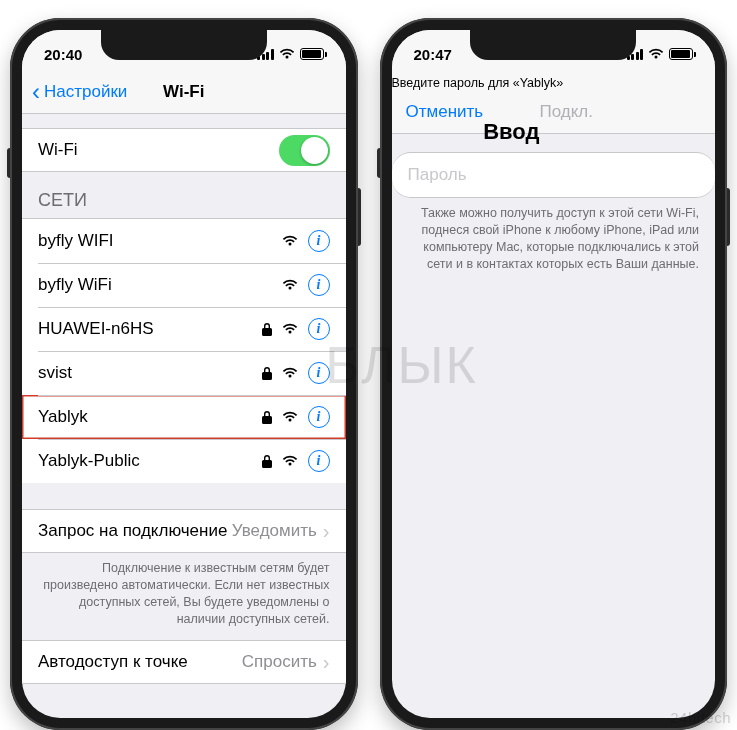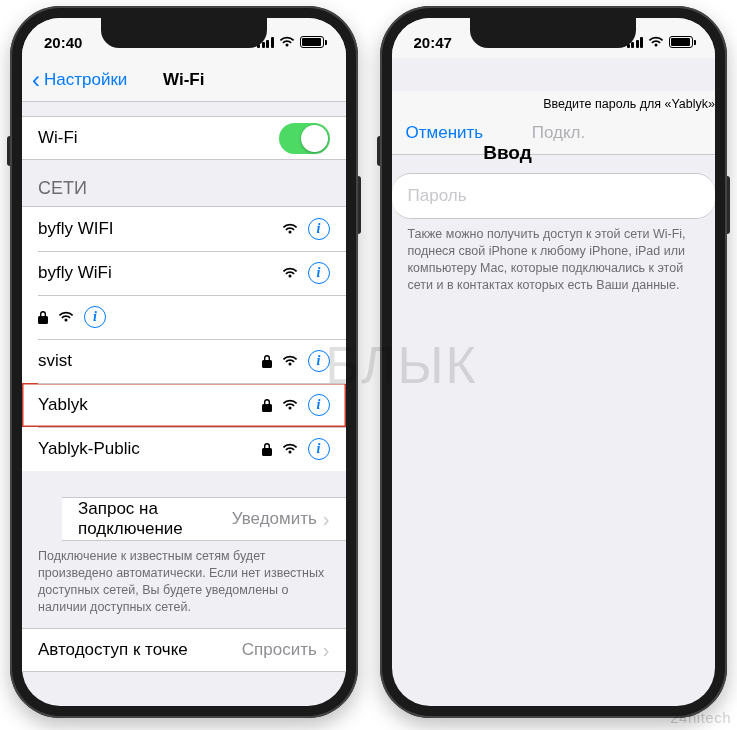--- a/index.html
+++ b/index.html
@@ -7,21 +7,21 @@
     background: #fff;
     font-family: -apple-system, "Helvetica Neue", Helvetica, Arial, sans-serif;
     width: 737px;
     height: 730px;
     position: relative;
     overflow: hidden;
   }
   .stage {
     display: flex;
     gap: 22px;
-    padding: 6px 10px;
+    padding: 18px 10px;
     height: 100%;
   }
   .phone {
     position: relative;
     width: 348px;
     height: 712px;
     border-radius: 50px;
     background: #1a1a1a;
     box-shadow: inset 0 0 0 2px #444, 0 8px 20px rgba(0,0,0,0.25);
     padding: 12px;
@@ -100,38 +100,37 @@
     padding: 0 10px;
     position:relative;
   }
   .nav-back { color:#007aff; font-size:17px; display:flex; align-items:center; gap:4px;}
   .nav-title-center {
     position:absolute; left:50%; transform:translateX(-50%);
     font-size:17px; font-weight:600; color:#000;
   }
   .nav-prompt {
     background:#f7f7f8;
-    text-align:right;
+    text-align:left;
     font-size:12.5px;
     color:#000;
     padding: 6px 0 0;
-    margin-top: 33px;
   }
   .nav-dialog {
     background:#f7f7f8;
     border-bottom:0.5px solid #c8c7cc;
     height:44px;
     display:flex;
     align-items:center;
     justify-content:flex-start;
     padding:0 14px;
   }
   .nav-dialog .btn { color:#007aff; font-size:17px; }
   .nav-dialog .btn.disabled { color:#b0b0b5; }
-  .nav-dialog-title { font-size:19px; font-weight:600; color:#000;margin-top:41px;}
+  .nav-dialog-title { font-size:22px; font-weight:600; color:#000;margin-top:41px;}
 
   .content { overflow:hidden; }
   .section-header {
     font-size:18px; color:#6d6d72;
     padding: 18px 16px 7px;
     text-transform: uppercase;
   }
   .cell {
     background:#fff;
     min-height:44px;
@@ -167,20 +166,21 @@
   }
   .switch .knob {
     position:absolute; right:2px; top:2px;
     width:27px; height:27px; border-radius:50%;
     background:#fff; box-shadow:0 1px 3px rgba(0,0,0,0.3);
   }
   .footer-text {
     font-size:12.5px; color:#6d6d72;
     padding: 7px 16px 12px;
     line-height:1.35;
+    text-align:right;
   }
   .highlighted { box-shadow: inset 0 0 0 1.5px #d23c2a; }
 
   .password-field {
     background:#fff;
     padding:12px 16px;
     font-size:17px;
     color:#c7c7cc;
     border-top:0.5px solid #c8c7cc;
     border-bottom:0.5px solid #c8c7cc;
@@ -270,20 +270,21 @@
             <div class="cell">
               <span class="label">byfly WiFi</span>
               <span class="accessories">
                 <svg class="wifi-small" viewBox="0 0 16 12">
                   <path d="M8 10.5a1.5 1.5 0 100-3 1.5 1.5 0 000 3zM3.3 6.2a6.7 6.7 0 019.4 0l-1.2 1.2a5 5 0 00-7 0L3.3 6.2zM.8 3.7a10.2 10.2 0 0114.4 0l-1.2 1.2a8.5 8.5 0 00-12 0L.8 3.7z" fill="#000"></path>
                 </svg>
                 <span class="info-btn">i</span>
               </span>
             </div>
             <div class="cell">
+              <span class="label">HUAWEI-n6HS</span>
               <span class="accessories">
                 <svg class="lock-svg" viewBox="0 0 10 14">
                   <path d="M2 6V4a3 3 0 016 0v2h.5A1.5 1.5 0 0110 7.5v5A1.5 1.5 0 018.5 14h-7A1.5 1.5 0 010 12.5v-5A1.5 1.5 0 011.5 6H2zm1.4 0h3.2V4a1.6 1.6 0 00-3.2 0v2z" fill="#000"></path>
                 </svg>
                 <svg class="wifi-small" viewBox="0 0 16 12">
                   <path d="M8 10.5a1.5 1.5 0 100-3 1.5 1.5 0 000 3zM3.3 6.2a6.7 6.7 0 019.4 0l-1.2 1.2a5 5 0 00-7 0L3.3 6.2zM.8 3.7a10.2 10.2 0 0114.4 0l-1.2 1.2a8.5 8.5 0 00-12 0L.8 3.7z" fill="#000"></path>
                 </svg>
                 <span class="info-btn">i</span>
               </span>
             </div>
@@ -318,21 +319,21 @@
                   <path d="M2 6V4a3 3 0 016 0v2h.5A1.5 1.5 0 0110 7.5v5A1.5 1.5 0 018.5 14h-7A1.5 1.5 0 010 12.5v-5A1.5 1.5 0 011.5 6H2zm1.4 0h3.2V4a1.6 1.6 0 00-3.2 0v2z" fill="#000"></path>
                 </svg>
                 <svg class="wifi-small" viewBox="0 0 16 12">
                   <path d="M8 10.5a1.5 1.5 0 100-3 1.5 1.5 0 000 3zM3.3 6.2a6.7 6.7 0 019.4 0l-1.2 1.2a5 5 0 00-7 0L3.3 6.2zM.8 3.7a10.2 10.2 0 0114.4 0l-1.2 1.2a8.5 8.5 0 00-12 0L.8 3.7z" fill="#000"></path>
                 </svg>
                 <span class="info-btn">i</span>
               </span>
             </div>
           </div>
 
-        <div class="cell group-top group-bottom" style="margin-top:26px;margin-left:40px;">
+        <div class="cell group-top group-bottom" style="margin-top:26px;">
           <span class="label">Запрос на подключение</span>
           <span class="detail">Уведомить</span>
           <span class="chevron">›</span>
         </div>
         <div class="footer-text">Подключение к известным сетям будет произведено автоматически. Если нет известных доступных сетей, Вы будете уведомлены о наличии доступных сетей.</div>
 
         <div class="cell group-top group-bottom">
           <span class="label">Автодоступ к точке</span>
           <span class="detail">Спросить</span>
           <span class="chevron">›</span>

